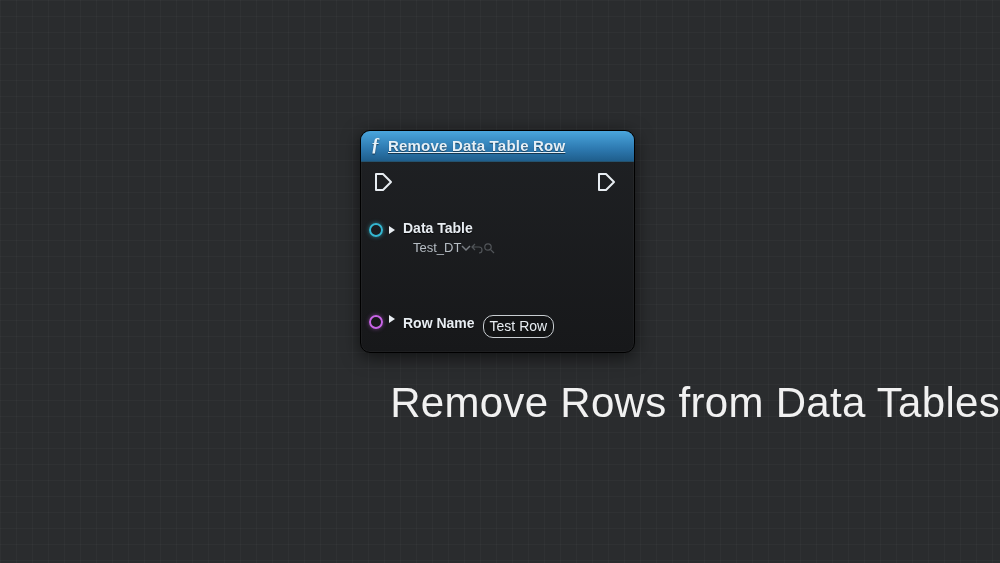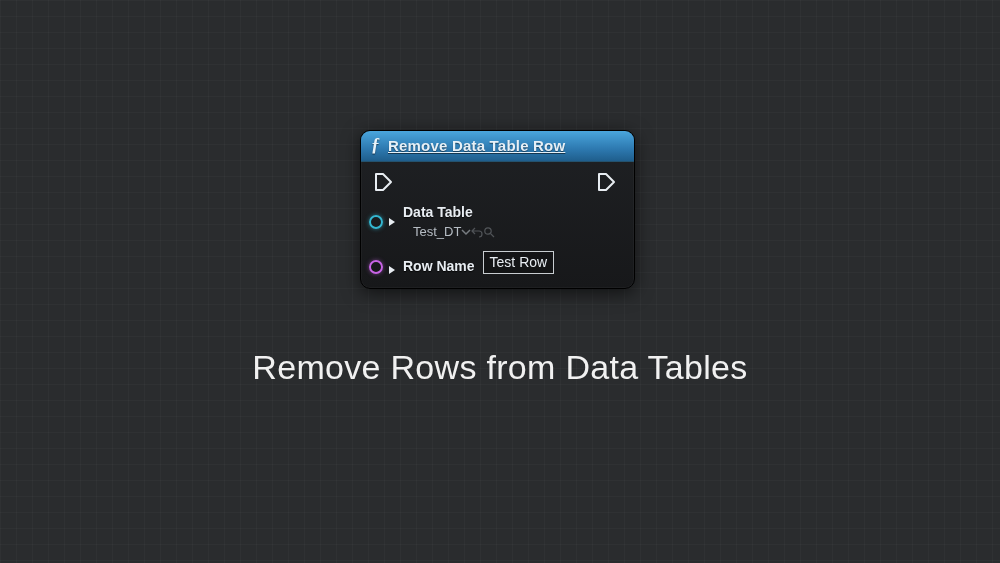--- a/index.html
+++ b/index.html
@@ -77,54 +77,54 @@
   }
   .pin-circle.cyan { border-color: #34b7d1; box-shadow: 0 0 4px rgba(52,183,209,0.6); }
   .pin-circle.purple { border-color: #c864e6; box-shadow: 0 0 4px rgba(200,100,230,0.5); }
   .pin-arrow {
     width: 0; height: 0;
     border-top: 4px solid transparent;
     border-bottom: 4px solid transparent;
     border-left: 6px solid #e8edf2;
     margin-left: -2px;
   }
-  .pin-stack { display:flex; flex-direction:column; gap:2px; }
+  .pin-stack { display:flex; flex-direction:column; gap:2px;margin-top:16px; }
   .pin-label {
     color: #e8edf2;
     font-size: 14px;
     font-weight: 600;
     text-shadow: 0 1px 1px rgba(0,0,0,0.8);
   }
   .asset-select {
     display:flex; align-items:center; 
     margin-left: 10px;
     margin-top: 2px;
     color: #b6bdc4;
     font-size: 13px;
   }
   .asset-select .chev svg, .asset-select .undo svg, .asset-select .search svg { display:block; opacity:0.35; }
   .asset-select .chev svg { opacity:0.6; }
-  .row-inline { display:flex; align-items:flex-end; gap:8px; }
+  .row-inline { display:flex; align-items:flex-start; gap:8px;margin-top:48px; }
   .row-name-box {
     border: 1px solid #c8cdd1;
-    border-radius: 0;
+    border-radius: 10px;
     padding: 1px 6px 2px 6px;
     font-size: 14px;
     color: #e8edf2;
     background: rgba(0,0,0,0.2);
     min-width: 68px;
     line-height: 18px;
   }
   .caption {
     position: absolute;
-    top: 348px;
+    top: 379px;
     width: 100%;
-    text-align: center;
+    text-align: right;
     color: #f1f1f1;
-    font-size: 34px;
+    font-size: 42px;
     font-weight: 300;
     letter-spacing: 0.3px;
     font-family: "Segoe UI", "Helvetica Neue", Arial, sans-serif;
   }
 </style>
 </head>
 <body>
 
 <div class="node">
 

